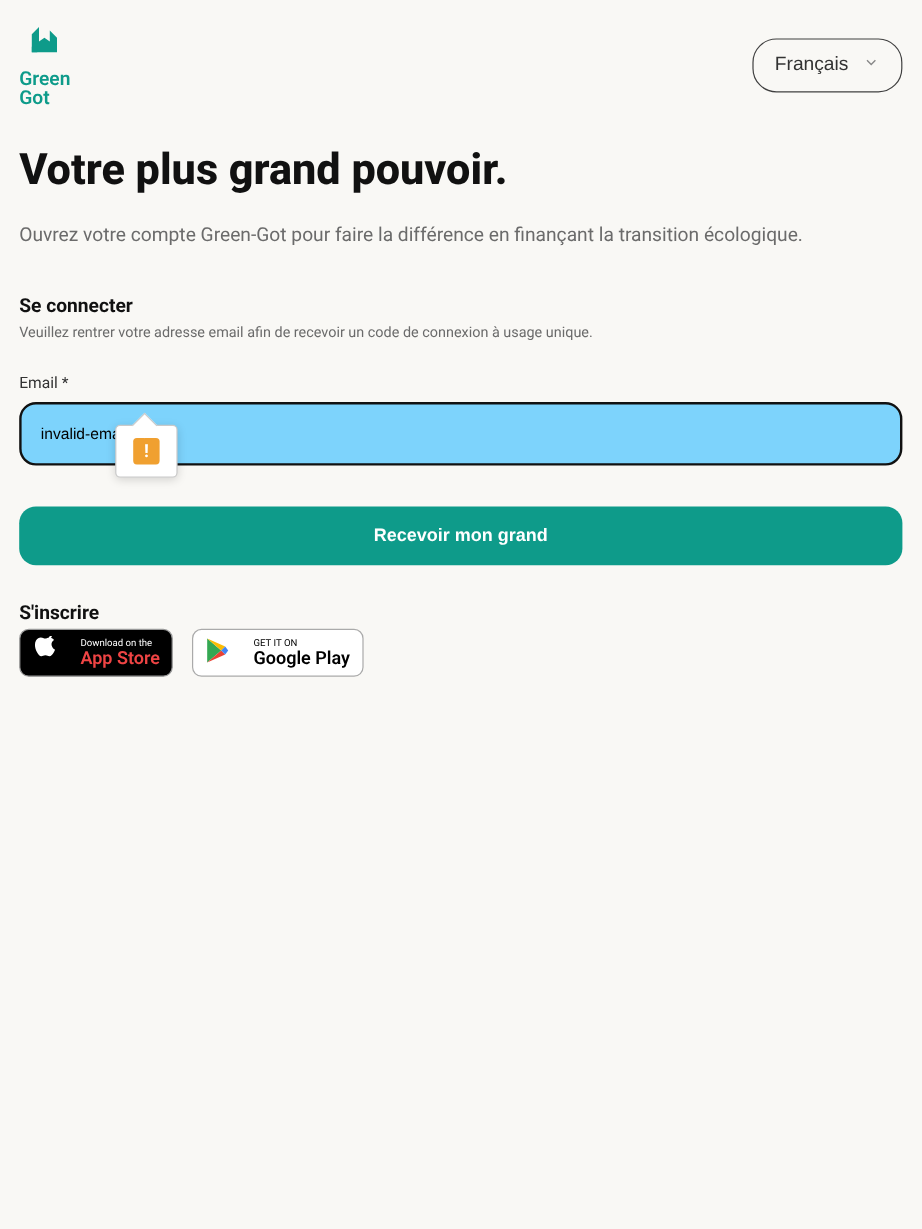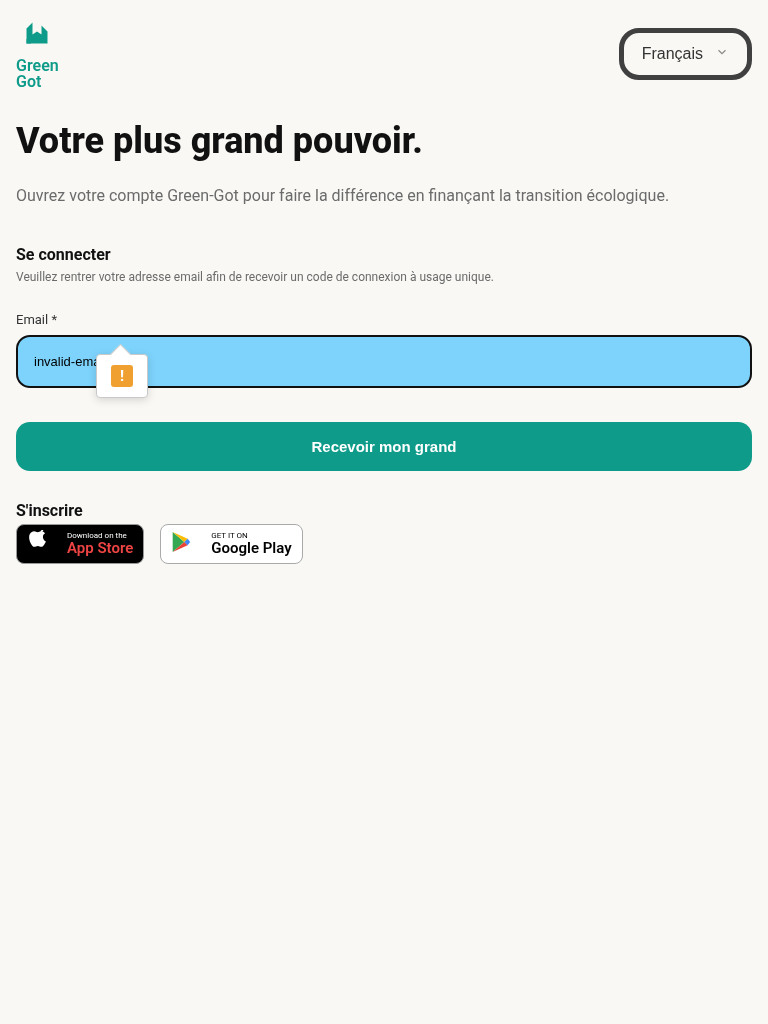--- a/index.html
+++ b/index.html
@@ -33,21 +33,21 @@
     .logo-text {
       color: #0e9b8a;
       font-weight: 600;
       font-size: 16px;
       line-height: 1;
     }
     .lang-selector {
       display: flex;
       align-items: center;
       gap: 12px;
-      border: 5px solid #404040;
+      border: 1px solid #404040;
       border-radius: 20px;
       padding: 12px 18px;
       background: #f9f8f5;
       font-size: 16px;
       color: #333;
       cursor: pointer;
       text-align: center;
     }
     .chevron {
       width: 14px;

